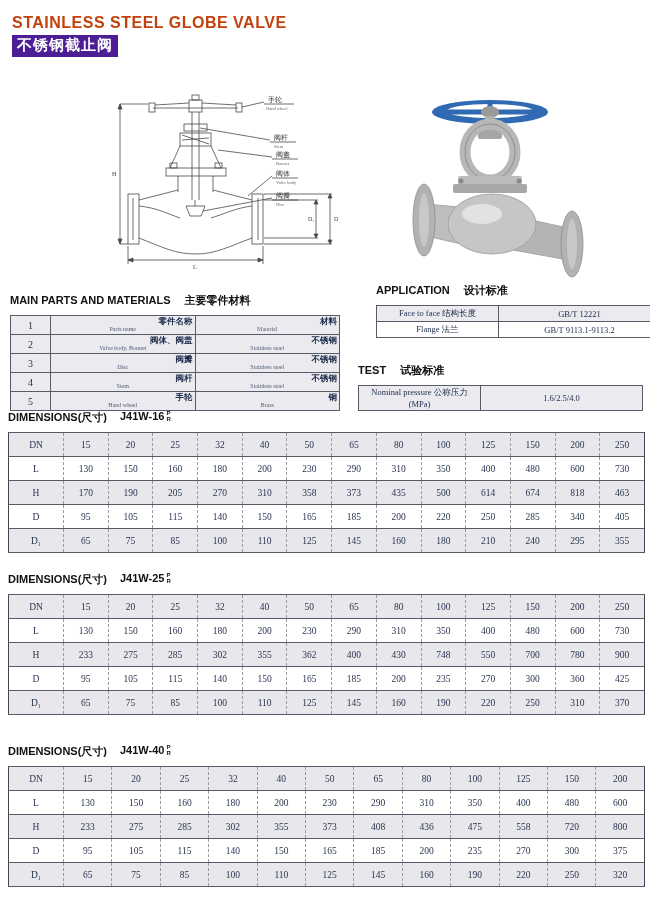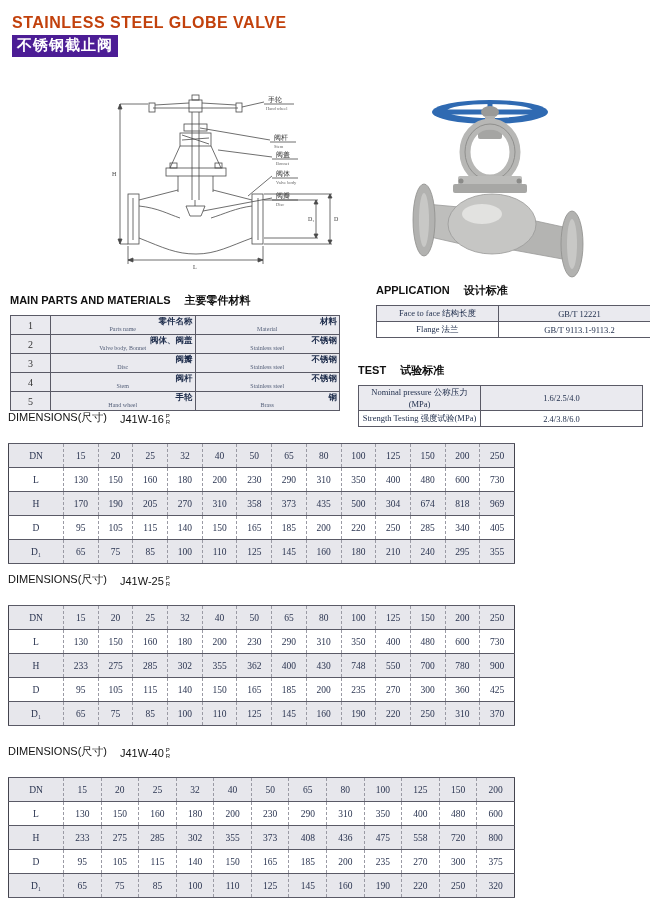--- a/index.html
+++ b/index.html
@@ -31,24 +31,24 @@
   .app-sec  { position:absolute; left:376px; top:283px; width:287px; }
   .test-sec { position:absolute; left:358px; top:343px; width:287px;margin-top:20px; }
   .kv-table { margin-top:7px; width:285px; border-collapse:collapse; table-layout:fixed;padding-left:31px; }
   .kv-table td { border:1px solid #5a5a66; font-size:8.5px; color:#22304e; text-align:center; height:16px; padding:1px 2px; }
   .kv-table tr:nth-child(odd) td { background:#eaeaef; }
   .kv-table tr:nth-child(even) td { background:#ffffff; }
   .kv-table .c-label { width:122px; }
 
   
   .dim-sec { position:absolute; left:8px; width:640px; }
-  .dim-head { display:flex; align-items:flex-end; font-family:"Liberation Sans", sans-serif; font-weight:normal; font-size:11px; color:#111; }
+  .dim-head { display:flex; align-items:flex-start; font-family:"Liberation Sans", sans-serif; font-weight:bold; font-size:11px; color:#111; }
   .dim-model { margin-left:13px; }
   .dim-suffix { display:inline-flex; flex-direction:column; margin-left:2px; font-size:6px; line-height:6px; }
-  .dim-table { margin-top:18px; width:507px; border-collapse:collapse; table-layout:fixed; border:1.5px solid #44444e; }
+  .dim-table { margin-top:7px; width:637px; border-collapse:collapse; table-layout:fixed; border:1.5px solid #44444e; }
   .dim-table td { border-top:1px solid #5a5a66; border-bottom:1px solid #5a5a66; border-left:1px dashed #9a9aa4; font-size:9.5px; color:#2a3450; text-align:center; height:24px; }
   .dim-table td:first-child { border-left:none; width:55px; }
   .dim-table tr.g td { background:#e7e7ec; }
   .dim-table tr.w td { background:#ffffff; }
 
   svg text { font-family:"Liberation Serif", serif; }
   .lbl-zh { font-size:7px; fill:#333; }
   .lbl-en { font-size:4.5px; fill:#666; }
   .dimtxt { font-size:6px; fill:#444; }
 </style>
@@ -278,24 +278,20 @@
   <div class="test-sec">
     <div class="sec-head">
       <span>TEST</span><span class="zh">试验标准</span>
     </div>
     <table class="kv-table">
       <tbody id="test-body">
           <tr>
             <td class="c-label">Nominal pressure 公称压力(MPa)</td>
             <td>1.6/2.5/4.0</td>
           </tr>
-          <tr>
-            <td class="c-label">Strength Testing 强度试验(MPa)</td>
-            <td>2.4/3.8/6.0</td>
-          </tr>
         </tbody>
     </table>
   </div>
 
   <div id="dim-container">
       <div class="dim-sec" style="top: 410px;">
         <div class="dim-head">
           <span>DIMENSIONS(尺寸)</span>
           <span class="dim-model">J41W-16</span>
           <span class="dim-suffix">
@@ -341,24 +337,24 @@
               <td>H</td>
               <td>170</td>
               <td>190</td>
               <td>205</td>
               <td>270</td>
               <td>310</td>
               <td>358</td>
               <td>373</td>
               <td>435</td>
               <td>500</td>
-              <td>304</td>
+              <td>614</td>
               <td>674</td>
               <td>818</td>
-              <td>969</td>
+              <td>463</td>
             </tr>
             <tr class="w">
               <td>D</td>
               <td>95</td>
               <td>105</td>
               <td>115</td>
               <td>140</td>
               <td>150</td>
               <td>165</td>
               <td>185</td>

